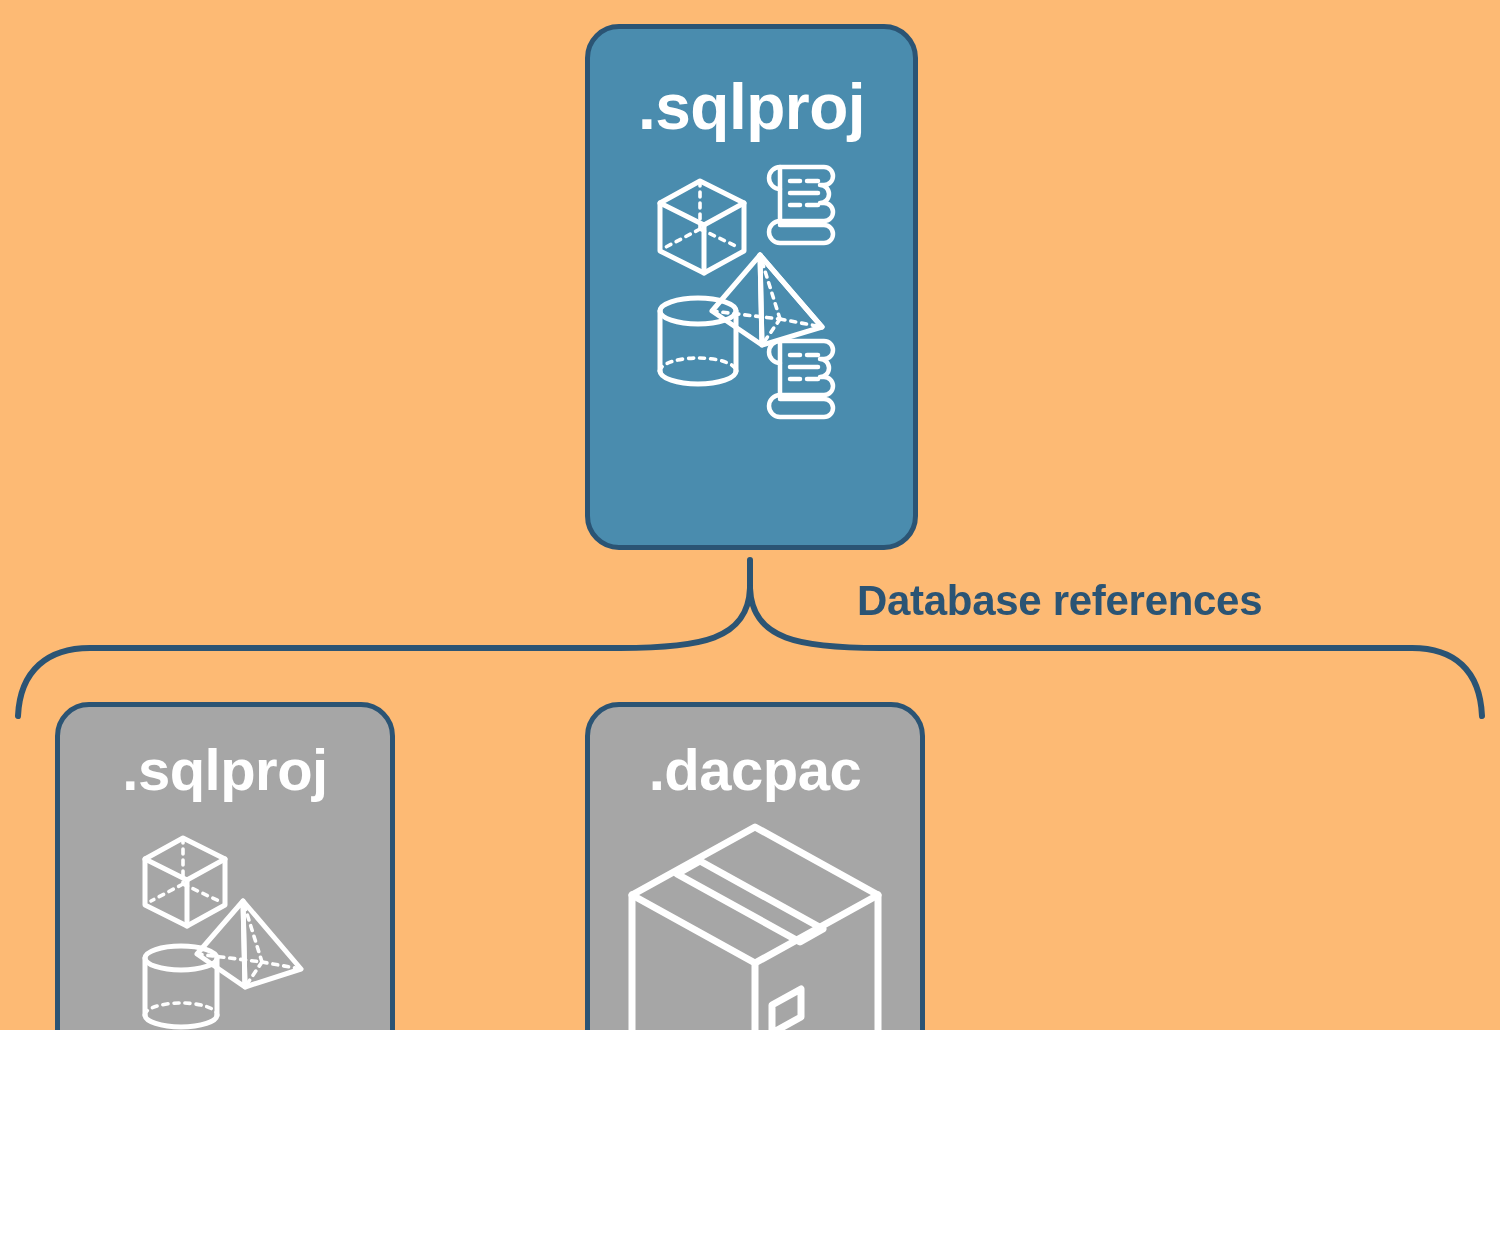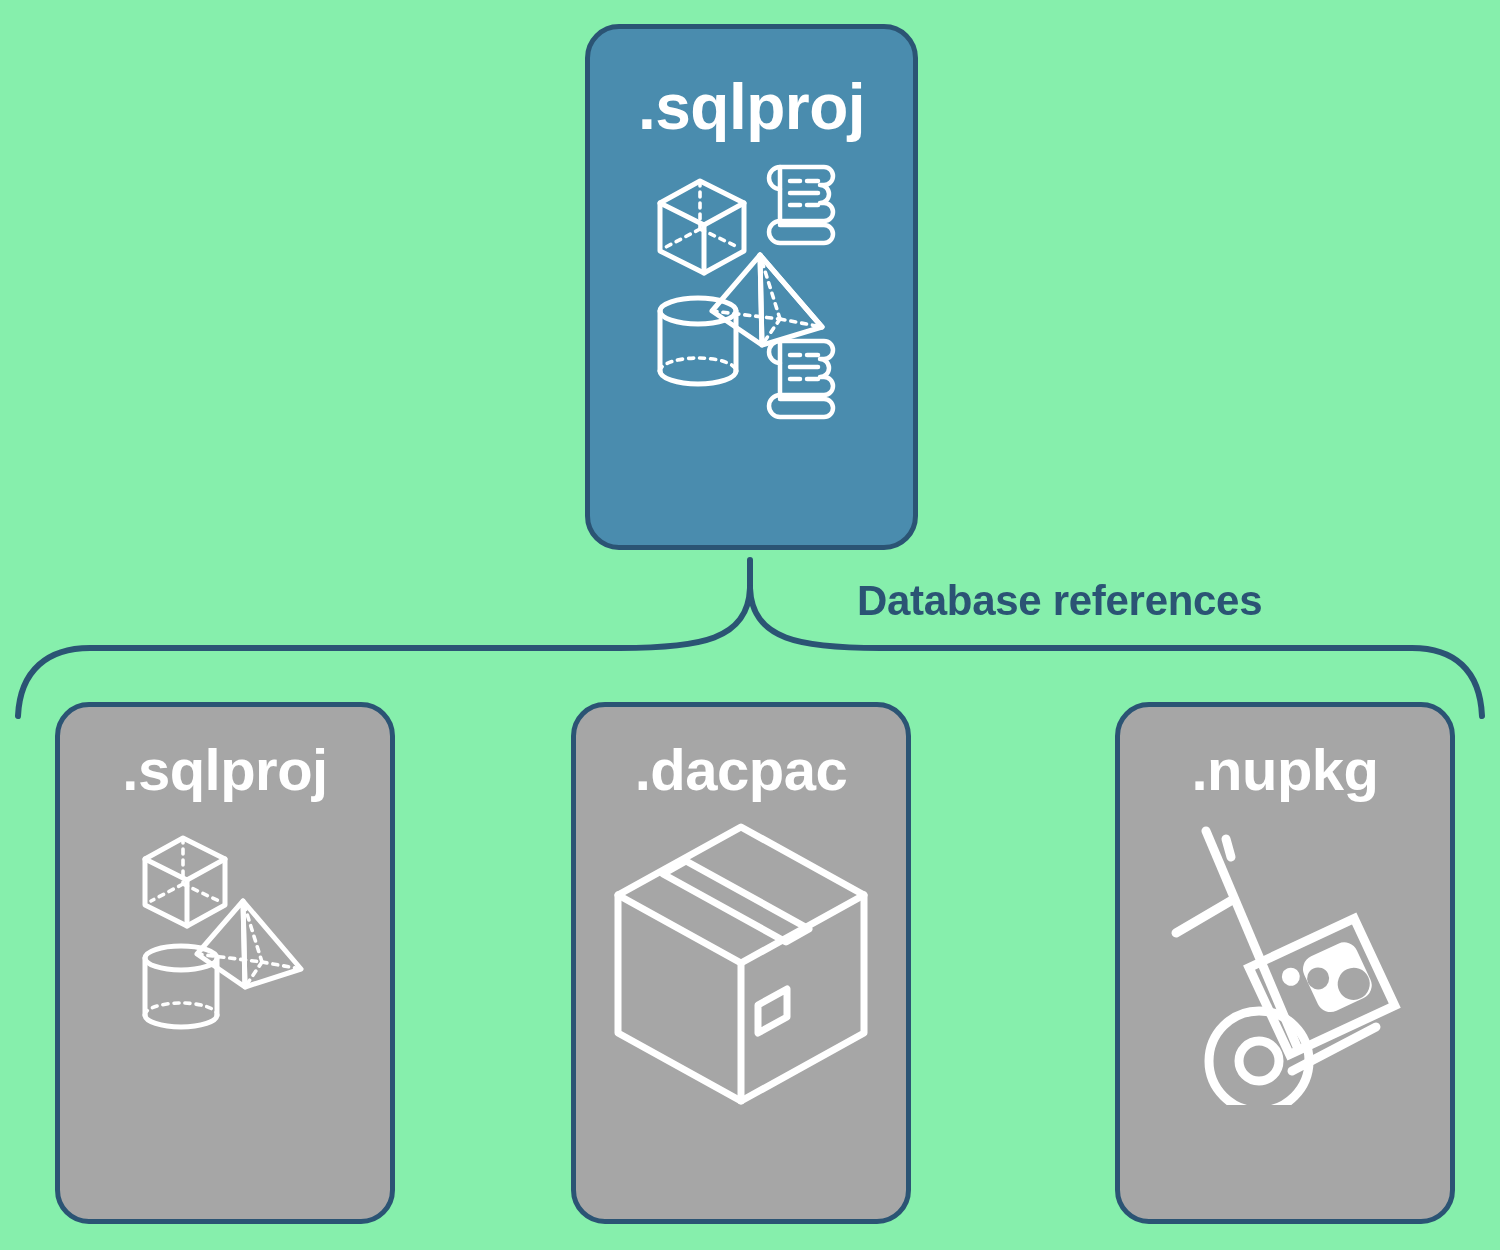--- a/index.html
+++ b/index.html
@@ -6,22 +6,22 @@
     margin: 0;
     padding: 0;
     background: #ffffff;
   }
   body {
     font-family: "Liberation Sans", sans-serif;
   }
   #canvas {
     position: relative;
     width: 1500px;
-    height: 1250px;
-    background: #86efac;
+    height: 1030px;
+    background: #fdba74;
     overflow: hidden;
   }
   .card {
     position: absolute;
     box-sizing: border-box;
     border: 5px solid #2b5474;
     border-radius: 34px;
     display: flex;
     flex-direction: column;
     align-items: center;
@@ -47,21 +47,21 @@
   #card-root .icon-wrap {
     margin-top: 20px;
   }
   .card-gray {
     background: #a6a6a6;
     top: 702px;
     height: 522px;
     width: 340px;
   }
   #card-sqlproj { left: 55px; }
-  #card-dacpac  { left: 571px; }
+  #card-dacpac  { left: 585px; }
   #card-nupkg   { left: 1115px; }
   .card-gray .card-title {
     font-size: 58px;
     margin-top: 34px;
   }
   .card-gray .icon-wrap {
     margin-top: 22px;
   }
   .icon-wrap {
     display: flex;
@@ -207,41 +207,14 @@
           <path d="M131 6 L254 74 L254 212 L131 280 L8 212 L8 74 Z"></path>
           <path d="M8 74 L131 142 L254 74"></path>
           <path d="M131 142 L131 280"></path>
           <path d="M76 40 L199 108 L176 121 L53 53 Z"></path>
           <path d="M148 184 L177 168 L177 196 L148 212 Z"></path>
         </g>
       </svg>
     </div>
   </div>
 
-  <div class="card card-gray" id="card-nupkg">
-    <div class="card-title">.nupkg</div>
-    <div class="icon-wrap">
-      <svg width="254" height="284" viewBox="0 0 254 284" fill="none">
-        <g stroke="#ffffff" fill="none" stroke-width="9" stroke-linejoin="round" stroke-linecap="round">
-
-          <path d="M18 112 L76 78"></path>
-
-          <path d="M48 10 L140 228"></path>
-          <path d="M68 18 L73 36"></path>
-
-          <path d="M134 250 L218 206"></path>
-
-          <circle cx="101" cy="240" r="50"></circle>
-          <circle cx="101" cy="240" r="20"></circle>
-        </g>
-
-        <g transform="rotate(-25 163 166)">
-          <rect x="106" y="118" width="116" height="96" stroke="#ffffff" stroke-width="9" fill="none"></rect>
-          <rect x="153" y="134" width="58" height="60" rx="14" fill="#ffffff"></rect>
-          <circle cx="140" cy="144" r="9" fill="#ffffff"></circle>
-          <circle cx="164" cy="157" r="11" fill="#a6a6a6"></circle>
-          <circle cx="194" cy="177" r="16" fill="#a6a6a6"></circle>
-        </g>
-      </svg>
-    </div>
-  </div>
 
 </div>
 
 </body></html>

